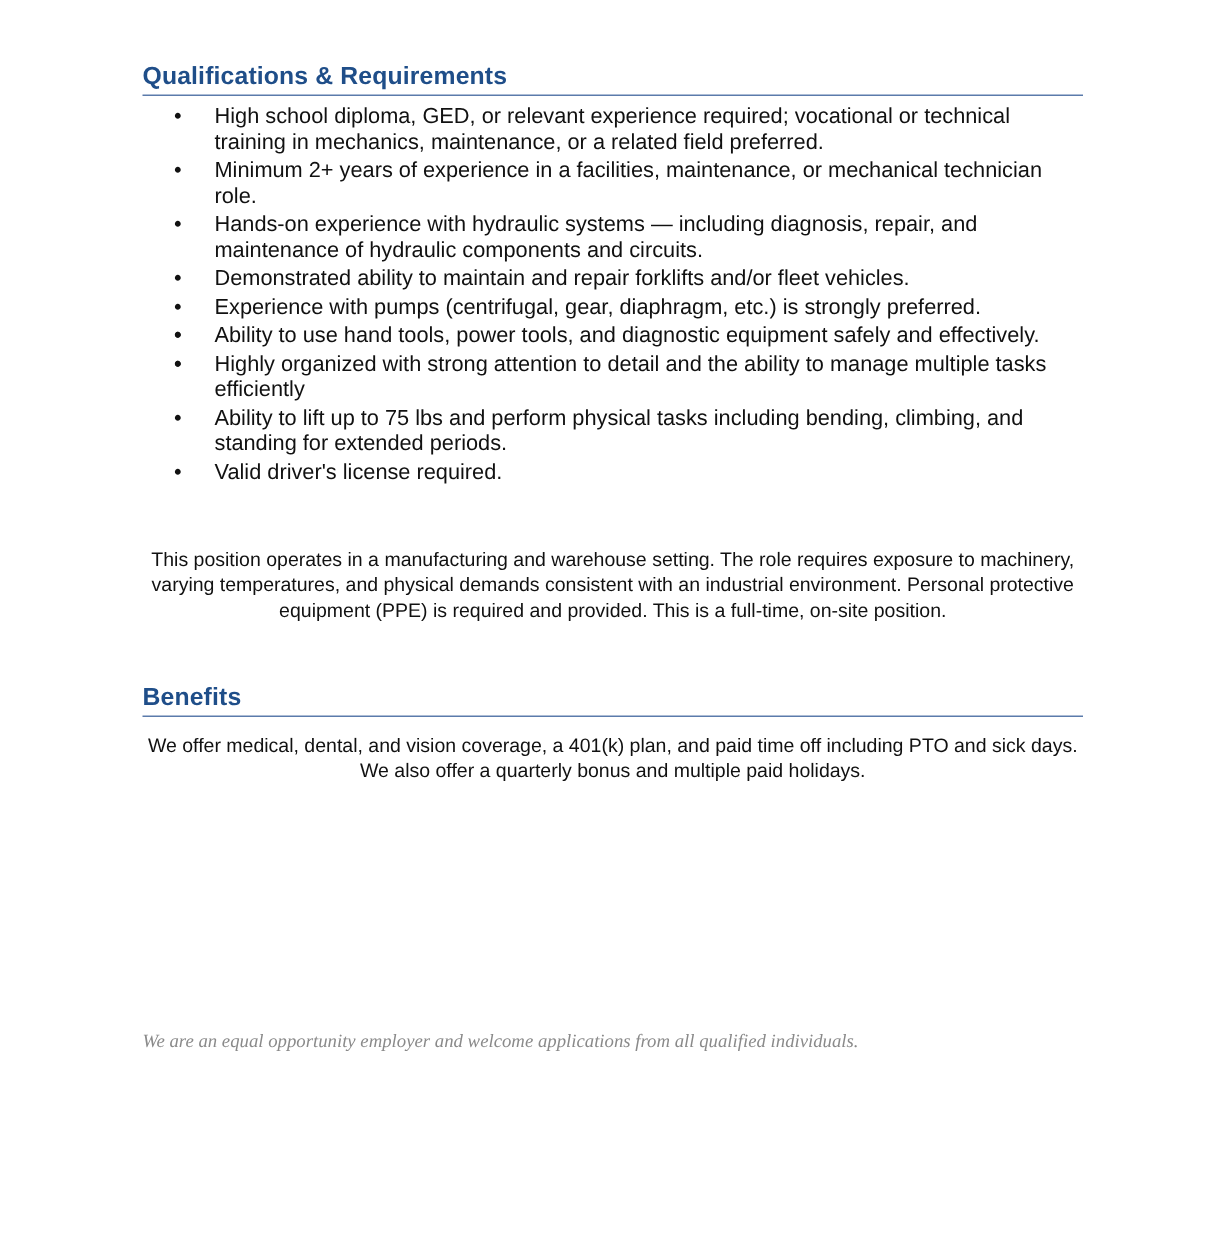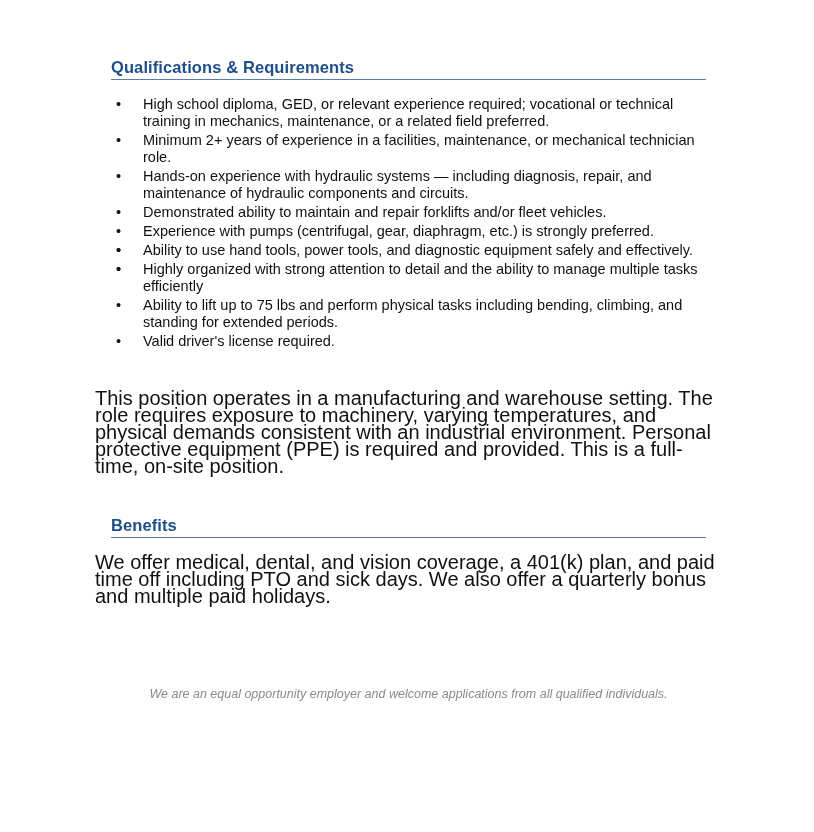--- a/index.html
+++ b/index.html
@@ -23,21 +23,21 @@
       position: absolute;
       left: 95px;
       top: 41px;
       width: 627px;
     }
     .section-heading {
       font-family: "Liberation Sans", sans-serif;
       font-weight: bold;
       font-size: 16.5px;
       color: #1f4e89;
-      margin: 16px;
+      margin: 0;
       padding: 0 0 2px 0;
       line-height: 20px;
       border-bottom: 1.5px solid #5b7bab;
       letter-spacing: 0.1px;
     }
     .req-list {
       list-style: none;
       margin: 6px 0 0 0;
       padding: 0;
     }
@@ -49,39 +49,40 @@
       margin-bottom: 2px;
       color: #111111;
     }
     .req-bullet {
       position: absolute;
       left: 21px;
       top: 0;
       font-size: 14.5px;
     }
     .para {
-      font-size: 20px;
+      font-size: 13px;
       line-height: 17px;
       color: #111111;
       margin: 0;
+      text-align: center;
     }
     #sec-work { margin-top: 40px; }
     #sec-work .para { margin-top: 4px; }
     #sec-benefits { margin-top: 40px; }
-    #sec-benefits .para { }
+    #sec-benefits .para { margin-top: 10px; }
     .footer-note {
       position: absolute;
       left: 95px;
       top: 686px;
       width: 627px;
-      text-align: center;
       font-style: italic;
       font-size: 12.5px;
       color: #8a8a8a;
       line-height: 16px;
+      font-family: Liberation Serif, serif;
     }
   </style>
 </head>
 <body>
 
 <div class="page">
   <div class="content">
 
     <section id="sec-qual">
       <h2 class="section-heading">Qualifications  &amp; Requirements</h2>

